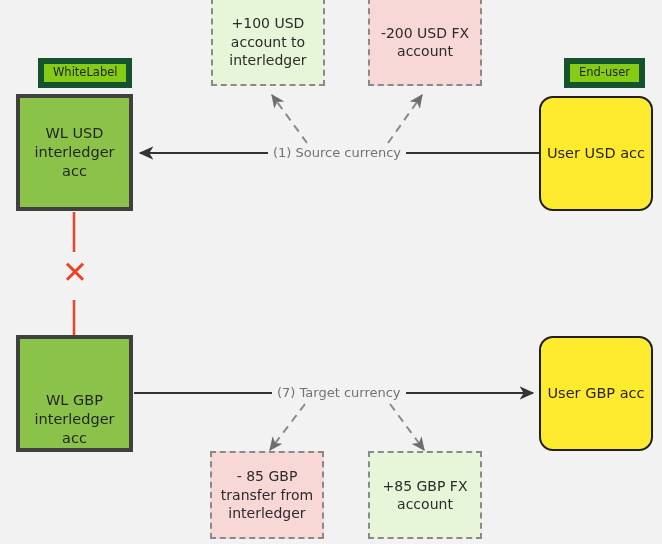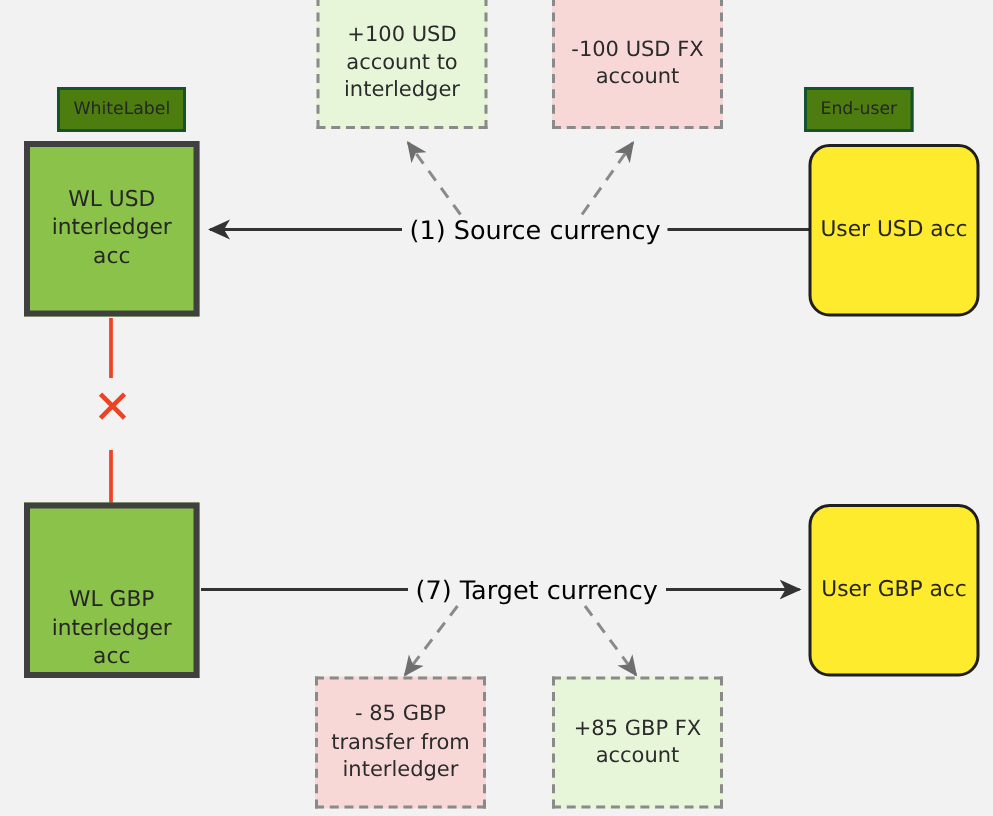--- a/index.html
+++ b/index.html
@@ -51,44 +51,44 @@
   .node-user {
     background: #ffeb2e;
     border: 2.5px solid #1f1f1f;
     border-radius: 14px;
     font-size: 14.5px;
     width: 114px;
     height: 115px;
   }
   
   .node-tag {
-    background: #4d7c0f;
-    border: 2px solid #14532d;
+    background: #84cc16;
+    border: 6px solid #14532d;
     font-size: 11.5px;
     height: 30px;
     padding: 0 9px;
     color: #262626;
   }
   
   .node-note {
     border: 2px dashed #8a8a8a;
     font-size: 14px;
     width: 114px;
     height: 88px;
     color: #2b2b2b;
     padding: 0 4px;
   }
   .note-credit { background: #e7f5d8; }
   .note-debit  { background: #f8d8d6; }
 
   .edge-label {
     position: absolute;
     background: #f2f2f2;
-    font-size: 17px;
-    color: #000000;
+    font-size: 13px;
+    color: #737373;
     padding: 0 5px;
     white-space: nowrap;
     line-height: 1;
   }
   .break-mark {
     position: absolute;
     color: #ef4123;
     font-size: 31px;
     line-height: 1;
     font-family: "DejaVu Sans", "Liberation Sans", sans-serif;
@@ -137,21 +137,21 @@
     <g>
       <line x1="74" y1="212" x2="74" y2="252" stroke="#ef4123" stroke-width="2.5"></line>
       <line x1="74" y1="300" x2="74" y2="336" stroke="#ef4123" stroke-width="2.5"></line>
     </g>
   </svg>
 
   <div class="node node-tag" style="left:38px; top:58px;">
     <span>WhiteLabel</span>
   </div>
 
-  <div class="node node-tag" style="left:536px; top:58px;">
+  <div class="node node-tag" style="left:564px; top:58px;">
     <span>End-user</span>
   </div>
 
   <div class="node node-ledger" style="left:16px; top:94px;">
     <div>
       <div>WL USD</div>
       <div>interledger</div>
       <div>acc</div>
     </div>
   </div>
@@ -175,21 +175,21 @@
   <div class="node node-note note-credit" style="left:211px; top:-2px;">
     <div>
       <div>+100 USD</div>
       <div>account to</div>
       <div>interledger</div>
     </div>
   </div>
 
   <div class="node node-note note-debit" style="left:368px; top:-2px;">
     <div>
-      <div>-100 USD FX</div>
+      <div>-200 USD FX</div>
       <div>account</div>
     </div>
   </div>
 
   <div class="node node-note note-debit" style="left:210px; top:451px;">
     <div>
       <div>- 85 GBP</div>
       <div>transfer from</div>
       <div>interledger</div>
     </div>

